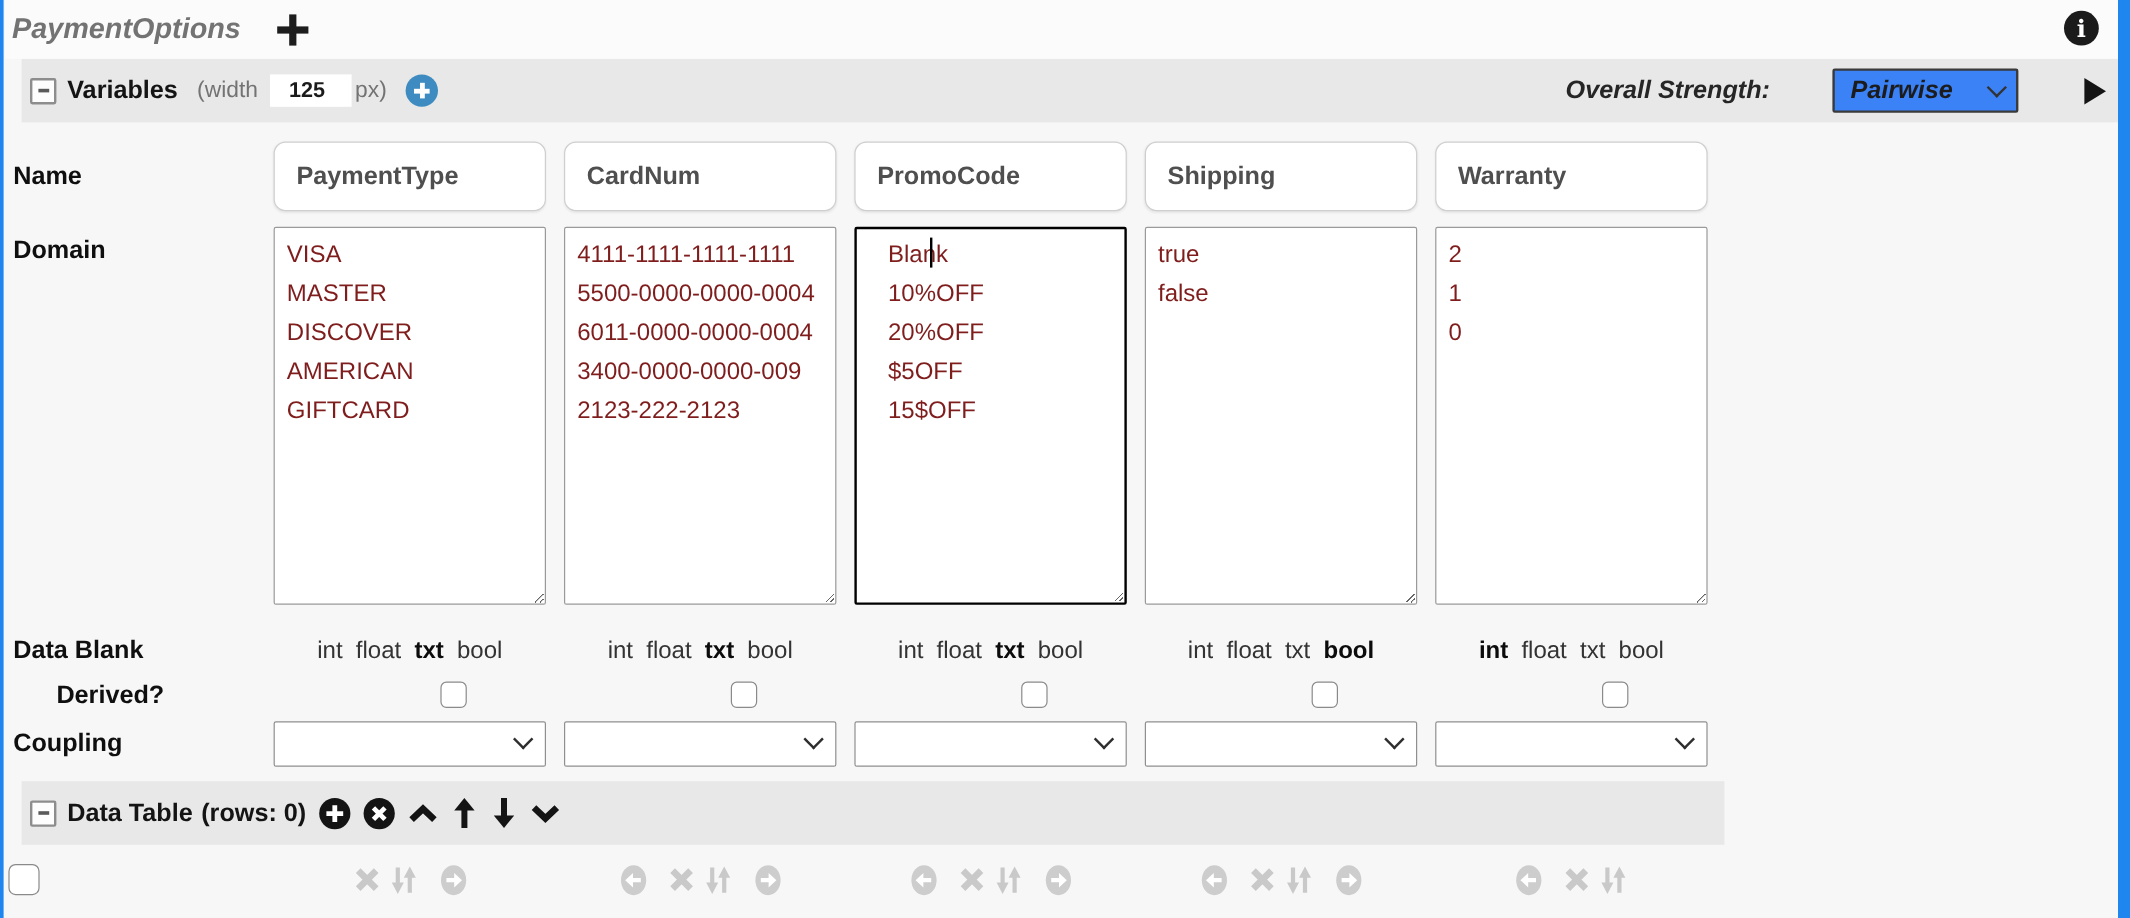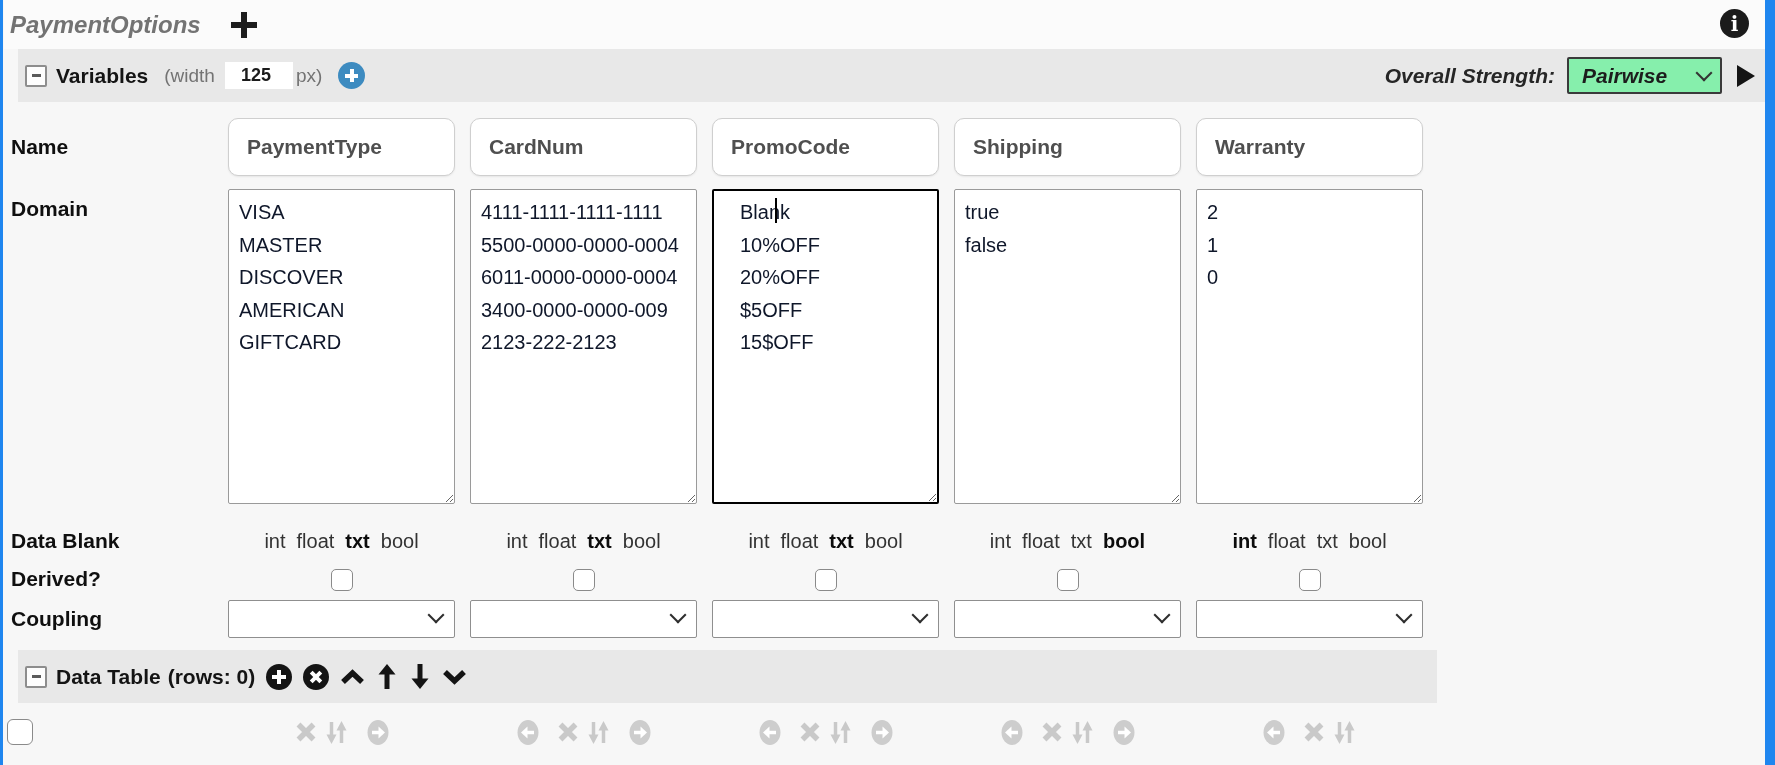--- a/index.html
+++ b/index.html
@@ -33,23 +33,23 @@
   .bar-title{font-weight:bold;font-size:21px;color:#141414;margin-left:9px;}
   .width-prefix,.width-suffix{font-weight:normal;font-size:19px;color:#737373;}
   .width-prefix{margin-left:16px;}
   .width-input{width:62px;height:27px;border:none;background:#fff;margin-left:10px;
     font-family:inherit;font-size:18px;font-weight:600;color:#1b1b1b;text-align:center;padding:0 6px 0 0;}
   .width-suffix{margin-left:3px;}
   .blue-plus{width:27px;height:27px;border-radius:50%;background:#3d8bc0;position:relative;margin-left:16px;cursor:pointer;flex:0 0 auto;}
   .blue-plus::before,.blue-plus::after{content:"";position:absolute;background:#fff;}
   .blue-plus::before{left:12px;top:7px;width:3.5px;height:13px;}
   .blue-plus::after{left:7px;top:12px;width:13px;height:3.5px;}
-  .strength-wrap{margin-left:auto;display:flex;align-items:center;}
+  .strength-wrap{margin-left:auto;display:flex;align-items:center;gap:40px;}
   .strength-label{font-weight:bold;font-style:italic;font-size:21px;color:#262626;}
-  .strength-select{width:128px;height:33px;background:#86efac;border:2px solid #3a3a3a;border-radius:2px;
+  .strength-select{width:128px;height:33px;background:#3b82f6;border:2px solid #3a3a3a;border-radius:2px;
     margin-left:12px;display:flex;align-items:center;justify-content:space-between;padding:0 10px 0 13px;cursor:pointer;}
   .strength-select .sel-text{font-weight:bold;font-style:italic;font-size:21px;color:#1c1c1c;}
   .chev{width:10px;height:10px;border-right:2.5px solid #333;border-bottom:2.5px solid #333;
     transform:rotate(45deg);margin-top:-5px;flex:0 0 auto;}
   .play-btn{margin-left:15px;width:0;height:0;border-left:18px solid #141414;
     border-top:11px solid transparent;border-bottom:11px solid transparent;cursor:pointer;}
 
   
   .row{display:flex;margin-left:4px;}
   .label-col{width:224px;box-sizing:border-box;padding-left:7px;font-weight:bold;font-size:21px;color:#0f0f0f;flex:0 0 auto;}
@@ -57,31 +57,31 @@
 
   .name-row{margin-top:16px;align-items:center;}
   .name-input{width:100%;height:58px;box-sizing:border-box;background:#fff;border:1px solid #cfcfcf;border-radius:10px;
     box-shadow:0 1px 2px rgba(0,0,0,0.07);font-family:inherit;font-weight:bold;font-size:21px;color:#4f4f4f;
     padding:0 10px 0 18px;}
 
   .domain-row{margin-top:13px;}
   .domain-row .label-col{padding-top:8px;}
   .domain-cell{position:relative;width:100%;}
   .domain-area{width:100%;height:315px;box-sizing:border-box;background:#fff;border:1px solid #9a9a9a;border-radius:2px;
-    font-family:inherit;font-size:20px;color:#0f172a;line-height:1.63;padding:6px 10px;resize:both;outline:none;}
+    font-family:inherit;font-size:20px;color:#7f1d1d;line-height:1.63;padding:6px 10px;resize:both;outline:none;}
   .domain-cell.focused .domain-area{border:2px solid #000;padding:5px 26px;}
   .caret{display:none;position:absolute;left:63px;top:9px;width:2px;height:25px;background:#000;}
   .domain-cell.focused .caret{display:block;}
 
   .dt-row{margin-top:21px;align-items:center;}
   .dt-opts{display:flex;justify-content:center;align-items:baseline;gap:11px;font-size:20px;color:#333;}
   .dt-opts span{cursor:pointer;}
   .dt-sel{font-weight:bold;color:#0c0c0c;}
 
-  .derived-row{margin-top:14px;align-items:flex-end;}
+  .derived-row{margin-top:14px;align-items:flex-start;padding-left:36px;}
   .cb{appearance:none;-webkit-appearance:none;width:22px;height:22px;border:1.5px solid #8a8a8a;border-radius:5px;
     background:#fff;margin:0;cursor:pointer;}
   .cb-center{display:flex;justify-content:center;}
 
   .coupling-row{margin-top:9px;align-items:center;}
   .select-wrap{position:relative;width:100%;}
   .coupling-select{appearance:none;-webkit-appearance:none;width:100%;height:38px;background:#fff;
     border:1px solid #8f8f8f;border-radius:2px;padding:0 30px 0 8px;font-family:inherit;font-size:18px;cursor:pointer;}
   .select-wrap .chev{position:absolute;right:13px;top:14px;border-color:#2e2e2e;pointer-events:none;}
 

